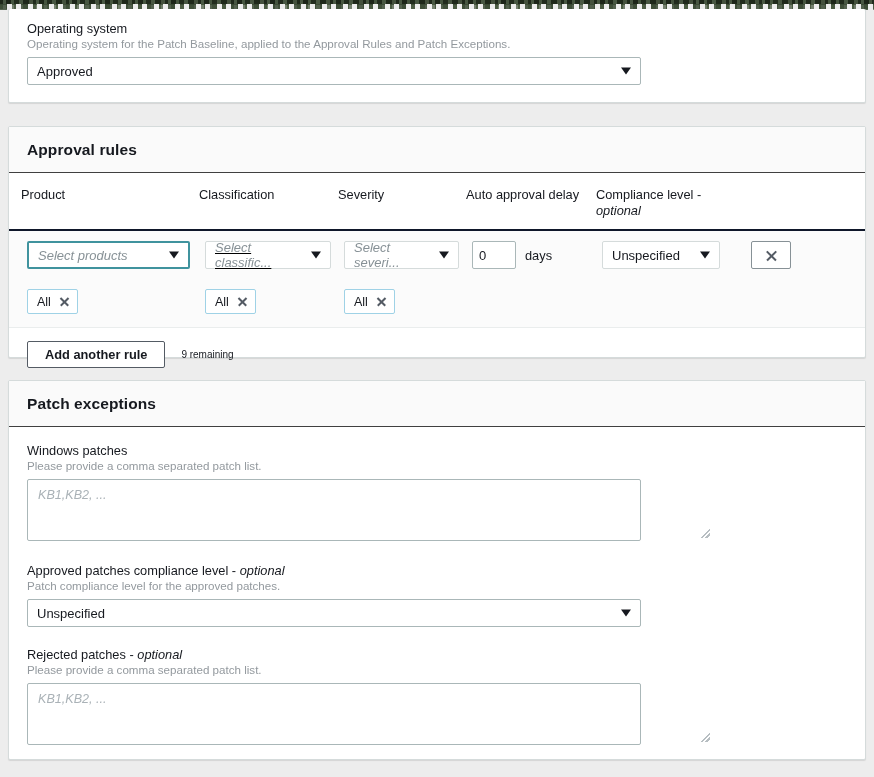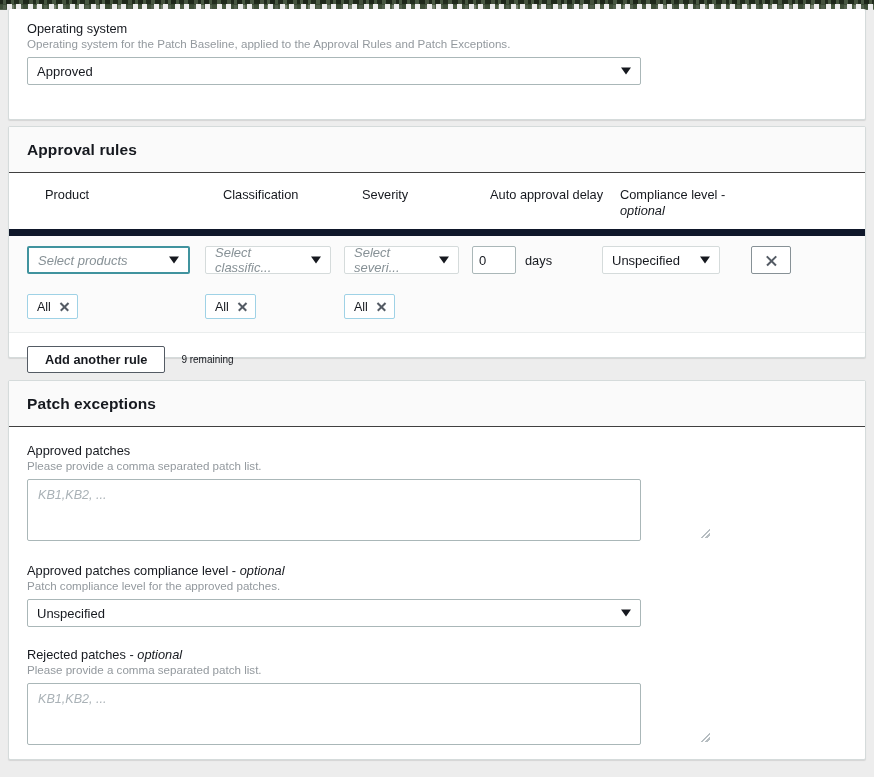--- a/index.html
+++ b/index.html
@@ -59,21 +59,21 @@
     padding: 14px 18px 13px 18px;
   }
   .card-title {
     font-size: 15.5px;
     font-weight: bold;
     color: #16191f;
     letter-spacing: .1px;
   }
 
   
-  #card-os { top: 9px; height: 111px; border-top: none; }
+  #card-os { top: 9px; height: 94px; border-top: none; }
   #card-os .body { padding: 12px 18px 18px 18px; }
 
   .field-label {
     font-size: 12.8px;
     color: #16191f;
     margin-bottom: 1px;
   }
   .field-desc {
     font-size: 11.6px;
     color: #93999e;
@@ -107,22 +107,22 @@
   .select.placeholder-style { color: #879196; font-style: italic; }
   .select.focused { border: 2px solid #40939e; }
   .select.muted { border: 1px solid #d5dbdb; }
 
   #os-select { width: 614px; }
 
   
   #card-rules { top: 126px; height: 232px; }
   .rules-cols {
     display: flex;
-    padding: 14px 18px 10px 36px;
-    border-bottom: 7px solid #0f172a;
+    padding: 14px 18px 10px 12px;
+    border-bottom: 2px solid #0f172a;
   }
   .col-head {
     font-size: 12.8px;
     color: #16191f;
     line-height: 16px;
   }
   .c-product        { width: 178px; }
   .c-classification { width: 139px; }
   .c-severity       { width: 128px; }
   .c-delay          { width: 130px; }
@@ -130,21 +130,21 @@
 
   .rule-row {
     background: #fbfbfb;
     padding: 10px 18px 13px 18px;
     border-bottom: 1px solid #eaeded;
   }
   .rule-inputs { display: flex; align-items: center; }
   .rule-tokens { display: flex; margin-top: 20px; }
 
   .slot-product        { width: 178px; }
-  .slot-classification { width: 139px; }
+  .slot-classification { width: 139px; text-decoration: underline; }
   .slot-severity       { width: 128px; }
   .slot-delay          { width: 130px; display: flex; align-items: center; }
   .slot-compliance     { width: 130px; }
 
   #sel-products        { width: 163px; }
   #sel-classification  { width: 126px; padding-right: 24px; }
   #sel-severity        { width: 115px; padding-right: 24px; }
   #sel-compliance      { width: 118px; }
 
   .num-input {
@@ -361,21 +361,21 @@
     </div>
   </div>
 
   <div class="card" id="card-exceptions">
     <div class="card-header">
       <div class="card-title">Patch exceptions</div>
     </div>
 
     <div class="body">
 
-      <div class="field-label">Approved patches</div>
+      <div class="field-label">Windows patches</div>
       <div class="field-desc">Please provide a comma separated patch list.</div>
       <div class="ta-wrap">
         <textarea class="patch-textarea" placeholder="KB1,KB2, ..." style=""></textarea>
         <span class="resize-grip"></span>
       </div>
 
       <div class="gap-22"></div>
 
       <div class="field-label">
         <span>Approved patches compliance level -</span>

